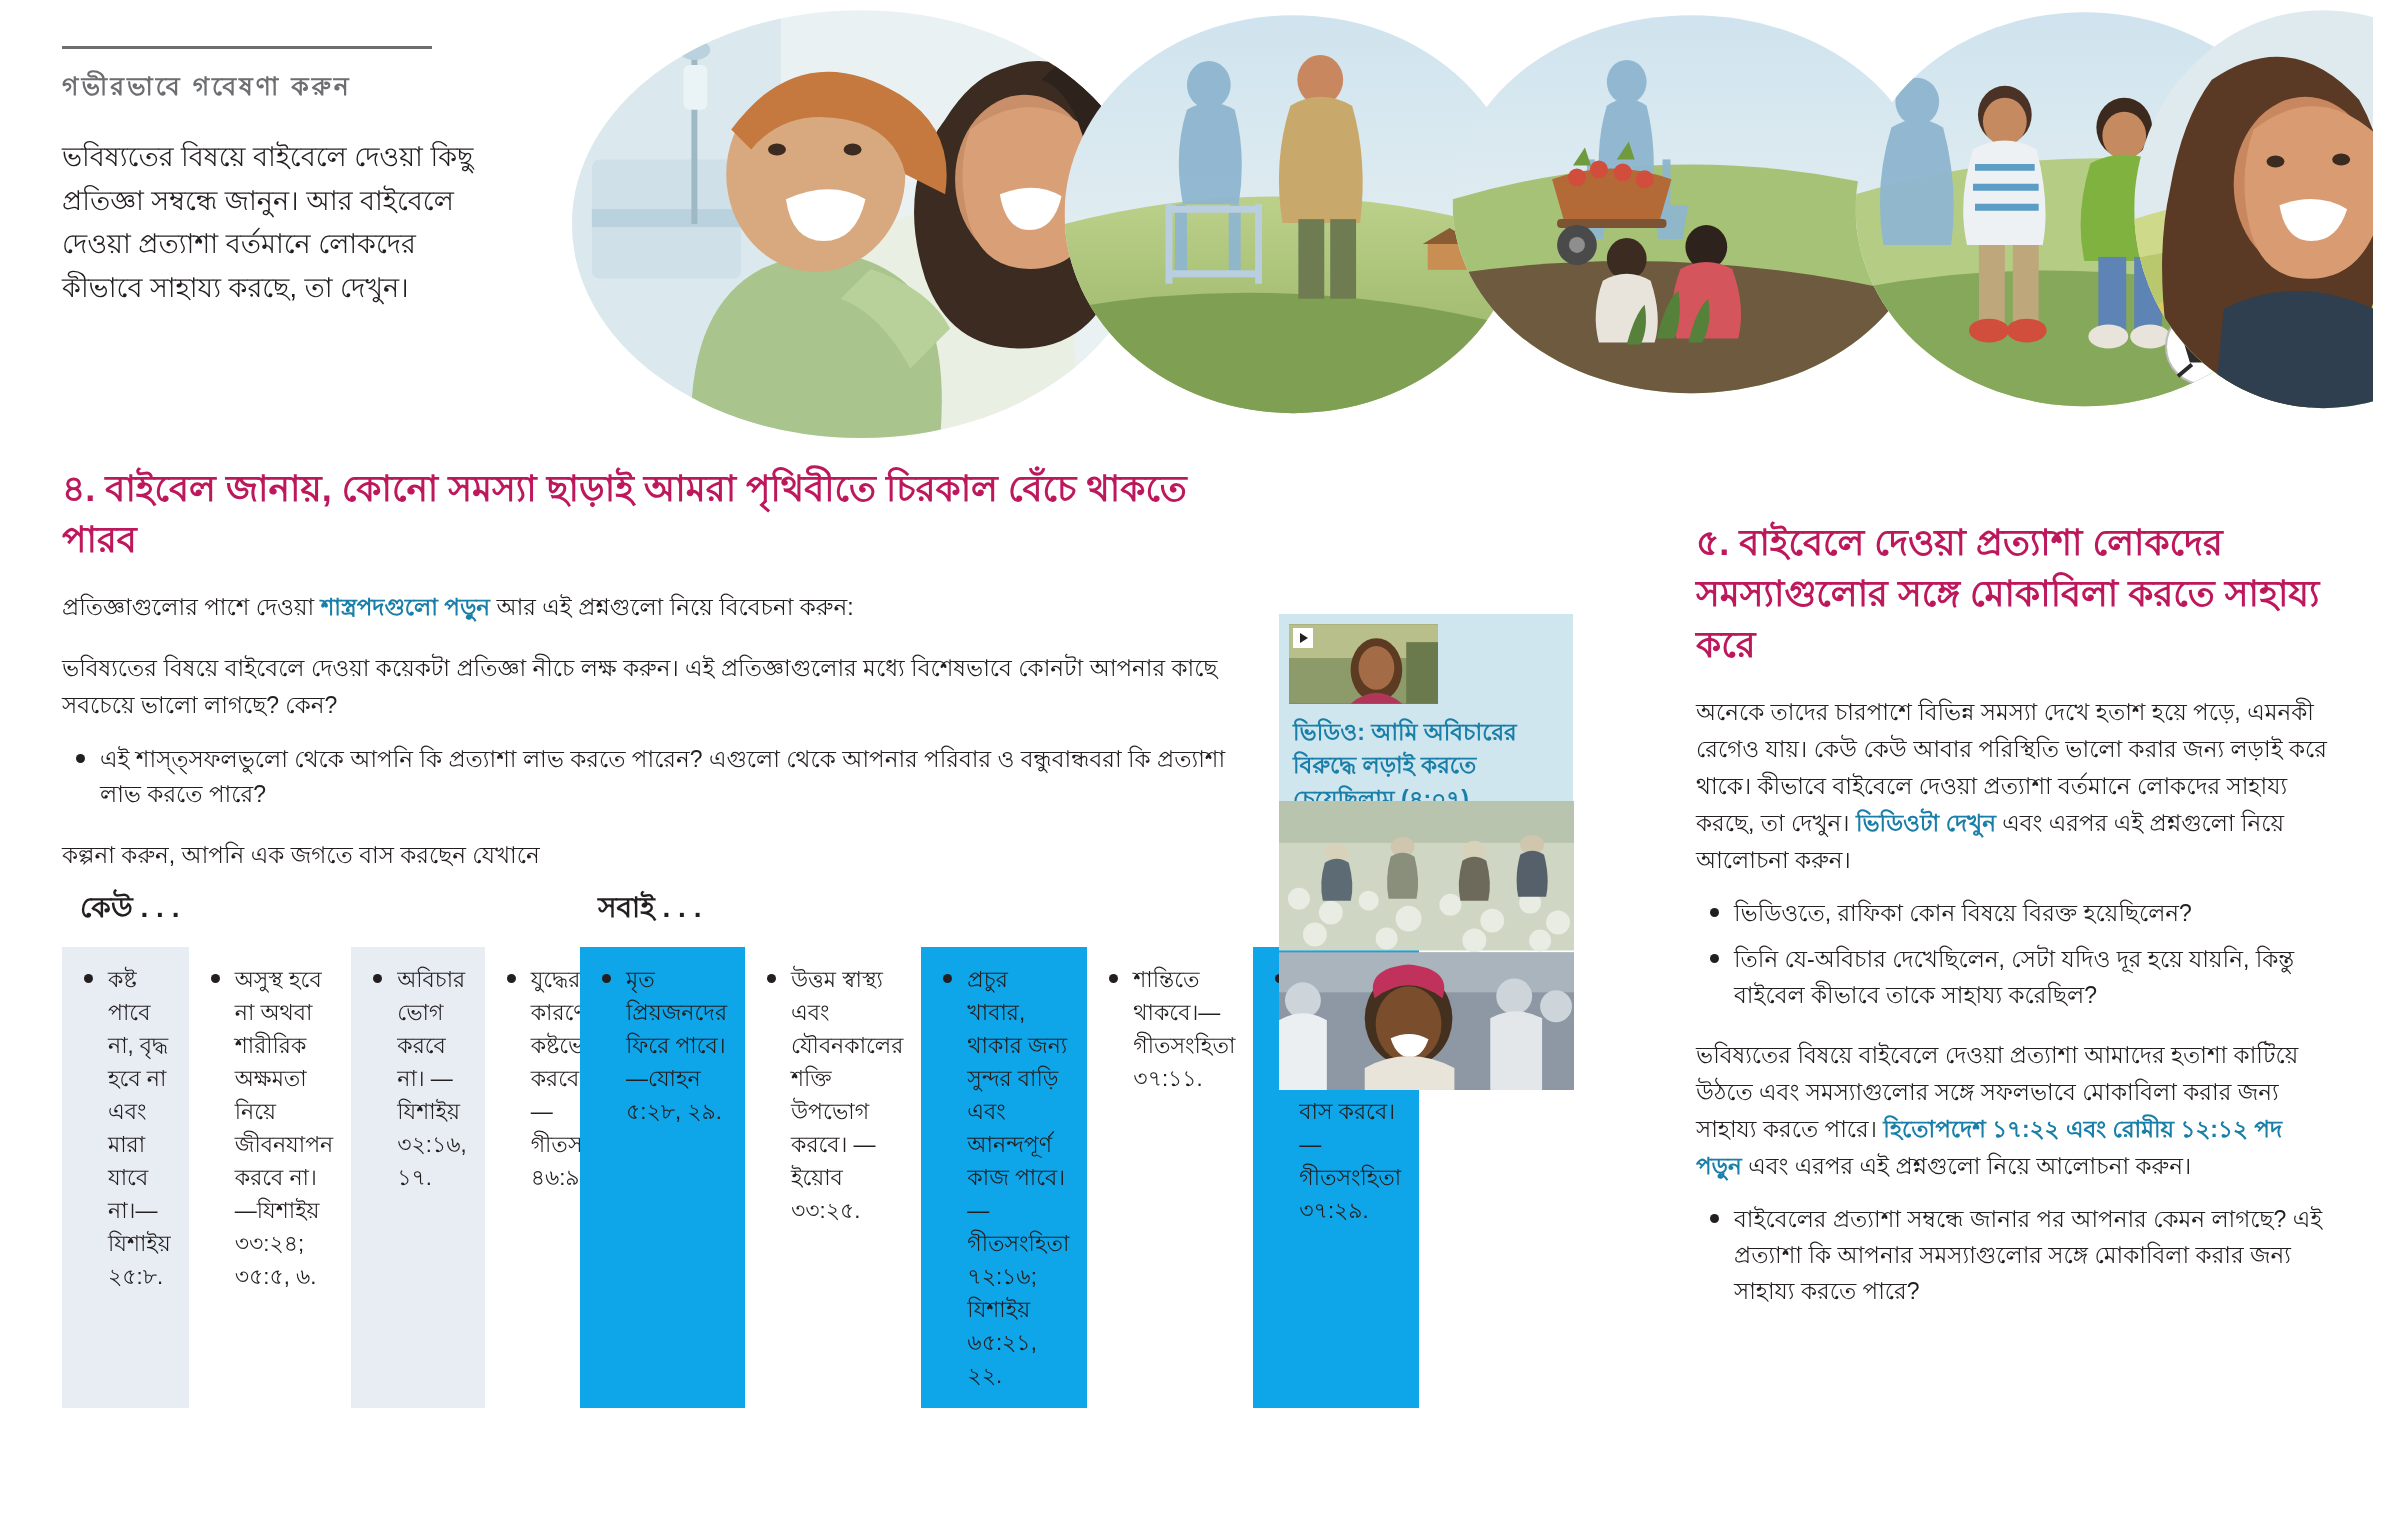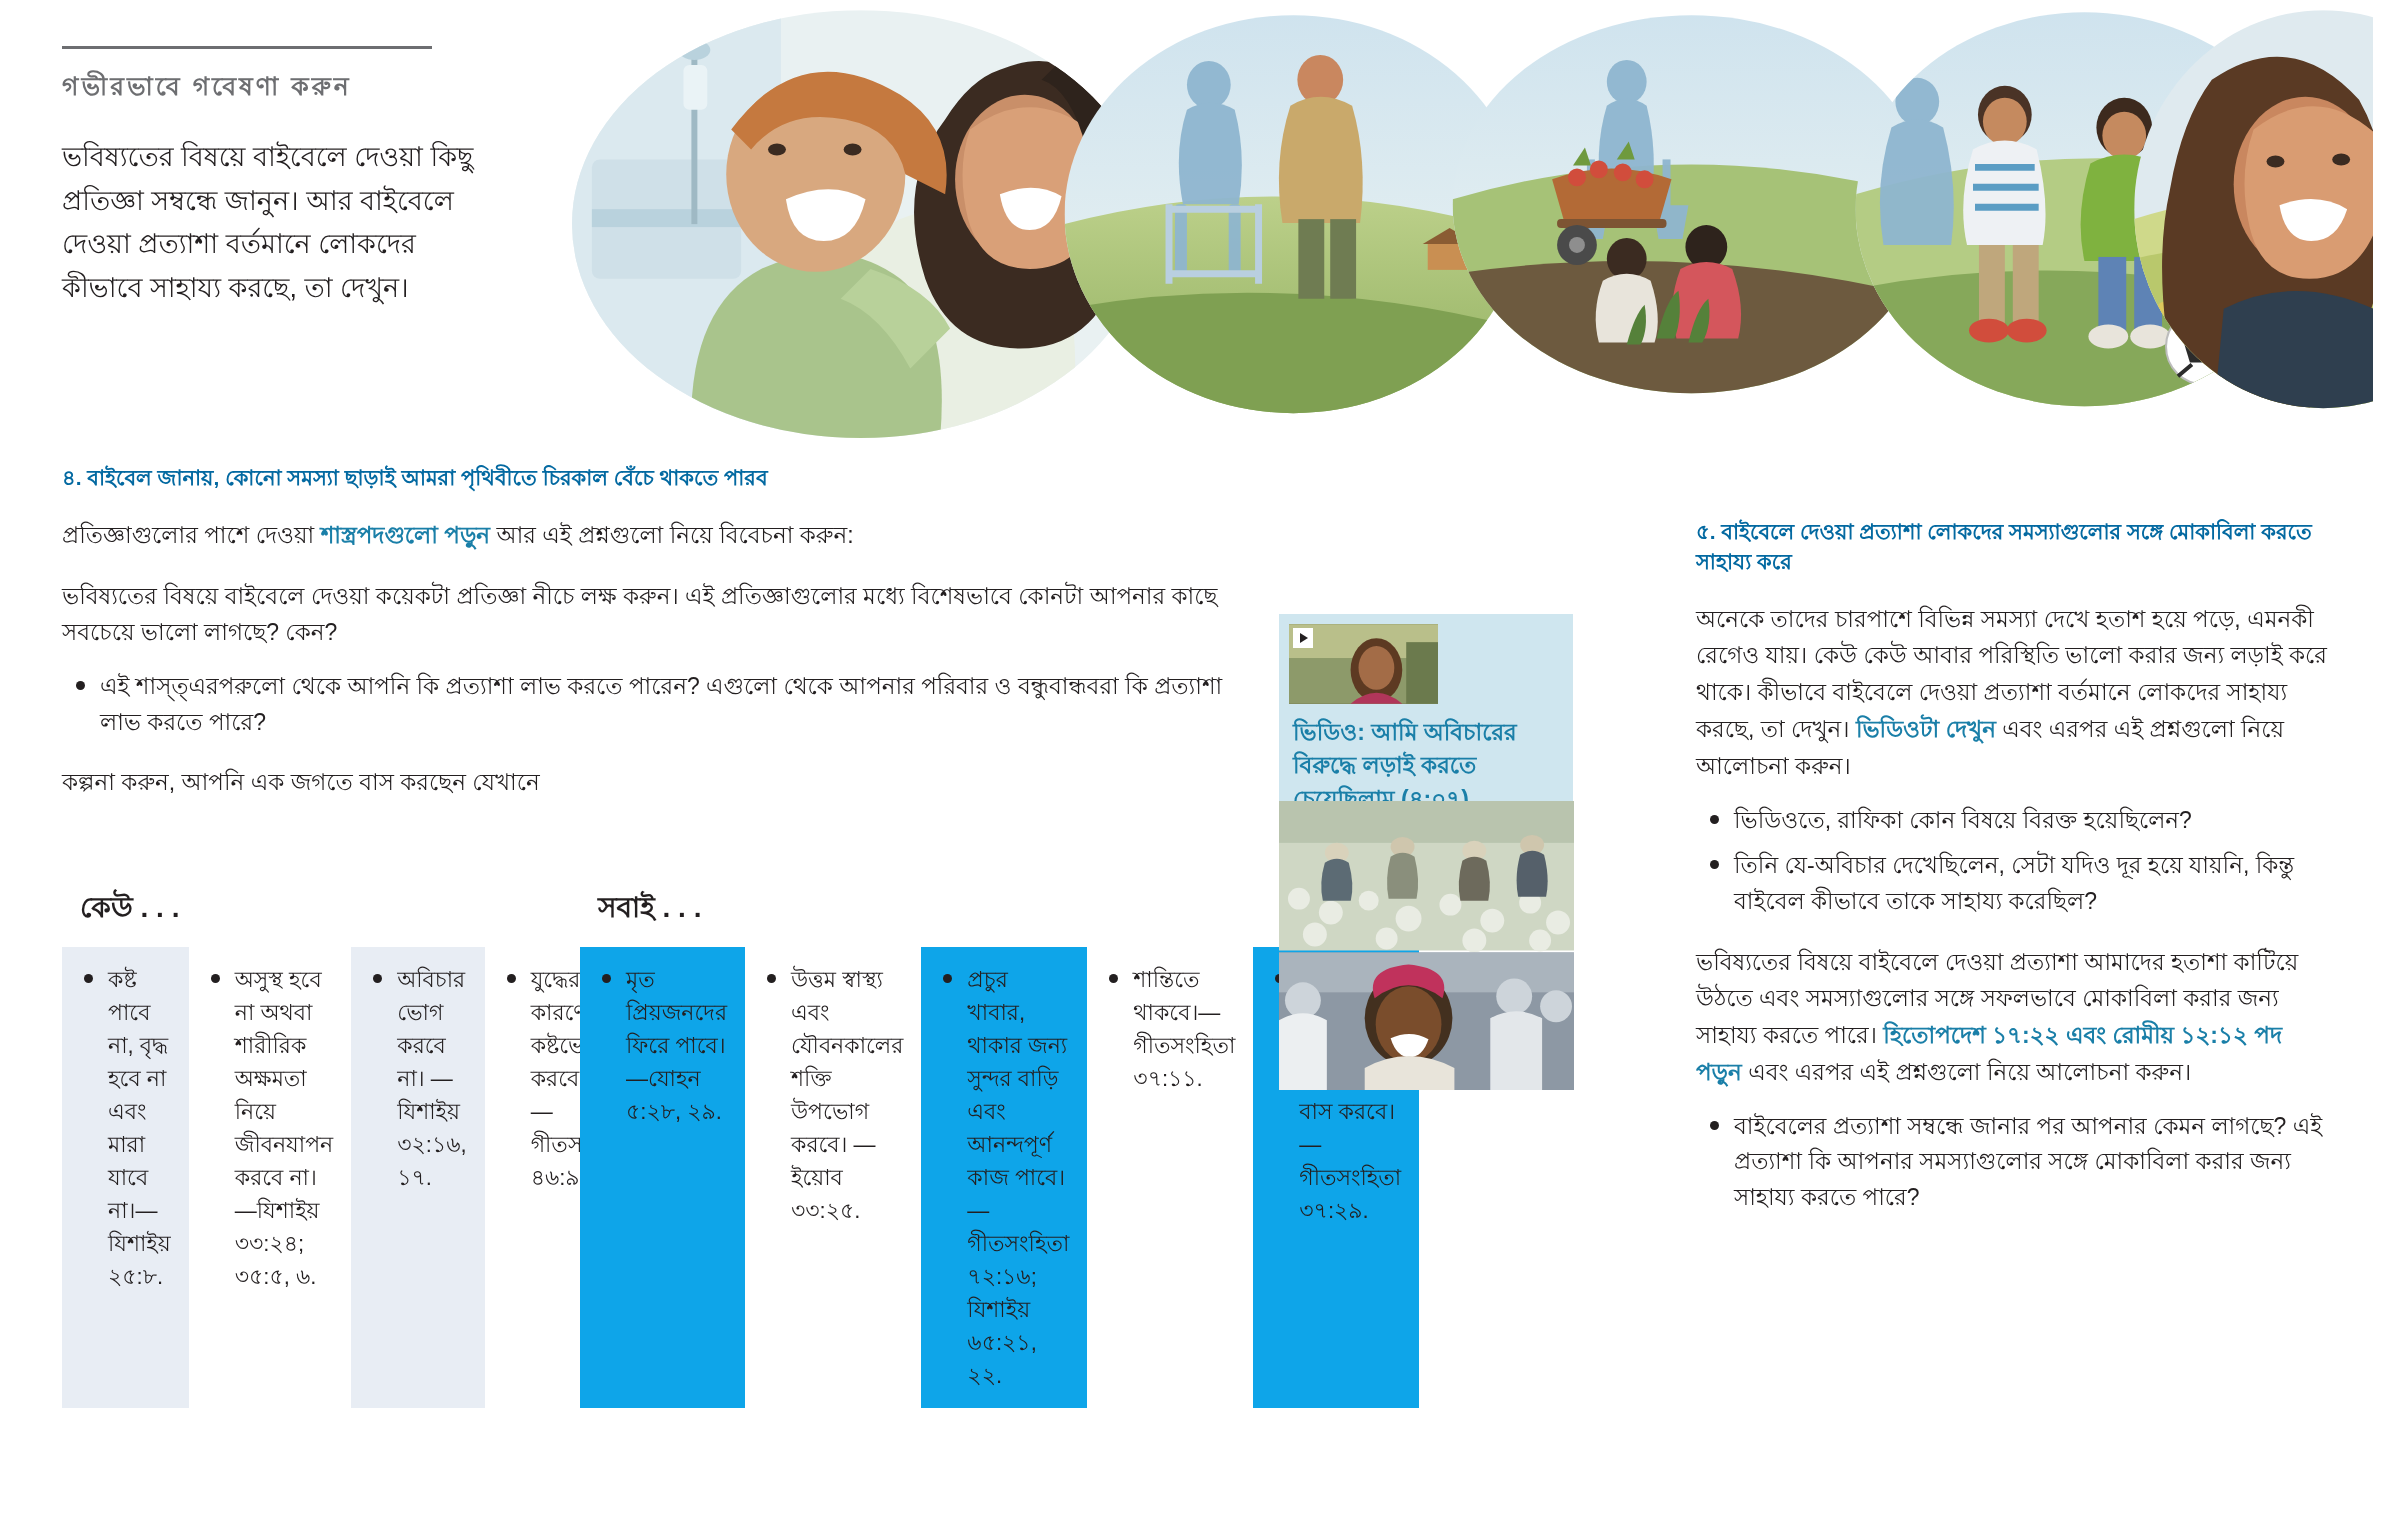--- a/index.html
+++ b/index.html
@@ -23,21 +23,21 @@
   }
   .intro-body { font-size:27px; line-height:1.62; color:#231f20; }
 
   
   .art { position:absolute; left:572px; top:10px; width:1801px; height:468px; }
   .art svg { display:block; }
 
   
   .sec4 { position:absolute; left:62px; top:463px; width:1174px; }
   .h-orange {
-    color:#0369a1; font-weight:bold; font-size:21px; line-height:1.42;
+    color:#be185d; font-weight:bold; font-size:36px; line-height:1.42;
   }
   .p { font-size:23px; line-height:1.6; margin-top:24px; }
   .lnk { color:#1a7fa8; font-weight:bold; }
   ul.bul { margin:18px 0 0 0; padding:0; list-style:none; }
   ul.bul li {
     position:relative; padding-left:38px; font-size:23px; line-height:1.55; margin-bottom:10px;
   }
   ul.bul li:before {
     content:""; position:absolute; left:14px; top:12px; width:9px; height:9px;
     background:#231f20; border-radius:50%;
@@ -280,21 +280,21 @@
     </svg>
   </div>
 
   <div class="sec4">
     <div class="h-orange">৪. বাইবেল জানায়, কোনো সমস্যা ছাড়াই আমরা পৃথিবীতে চিরকাল বেঁচে থাকতে পারব</div>
     <div class="p">
       <span>প্রতিজ্ঞাগুলোর পাশে দেওয়া </span><span class="lnk">শাস্ত্রপদগুলো পড়ুন</span><span> আর এই প্রশ্নগুলো নিয়ে বিবেচনা করুন:</span>
     </div>
     <div class="p">ভবিষ্যতের বিষয়ে বাইবেলে দেওয়া কয়েকটা প্রতিজ্ঞা নীচে লক্ষ করুন। এই প্রতিজ্ঞাগুলোর মধ্যে বিশেষভাবে কোনটা আপনার কাছে সবচেয়ে ভালো লাগছে? কেন?</div>
     <ul class="bul">
-      <li>এই শাস্ত্এরপরুলো থেকে আপনি কি প্রত্যাশা লাভ করতে পারেন? এগুলো থেকে আপনার পরিবার ও বন্ধুবান্ধবরা কি প্রত্যাশা লাভ করতে পারে?</li>
+      <li>এই শাস্ত্সফলভুলো থেকে আপনি কি প্রত্যাশা লাভ করতে পারেন? এগুলো থেকে আপনার পরিবার ও বন্ধুবান্ধবরা কি প্রত্যাশা লাভ করতে পারে?</li>
     </ul>
     <div class="p">কল্পনা করুন, আপনি এক জগতে বাস করছেন যেখানে</div>
   </div>
 
   <div class="tbl">
     <div class="tbl-head">
       <div class="col-a">কেউ . . .</div>
       <div class="col-b">সবাই . . .</div>
     </div>
     <div class="rows">

